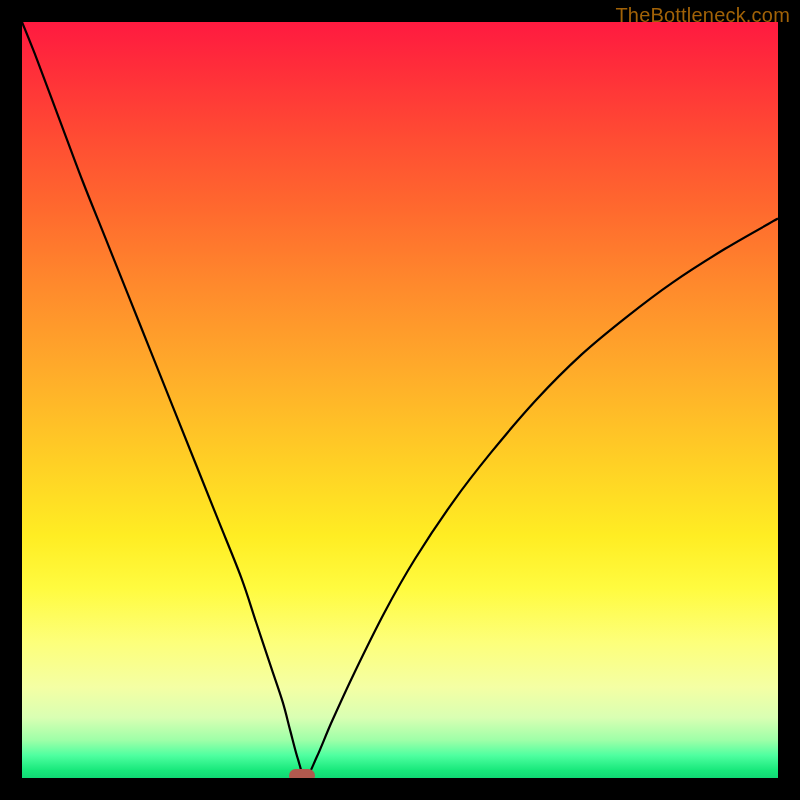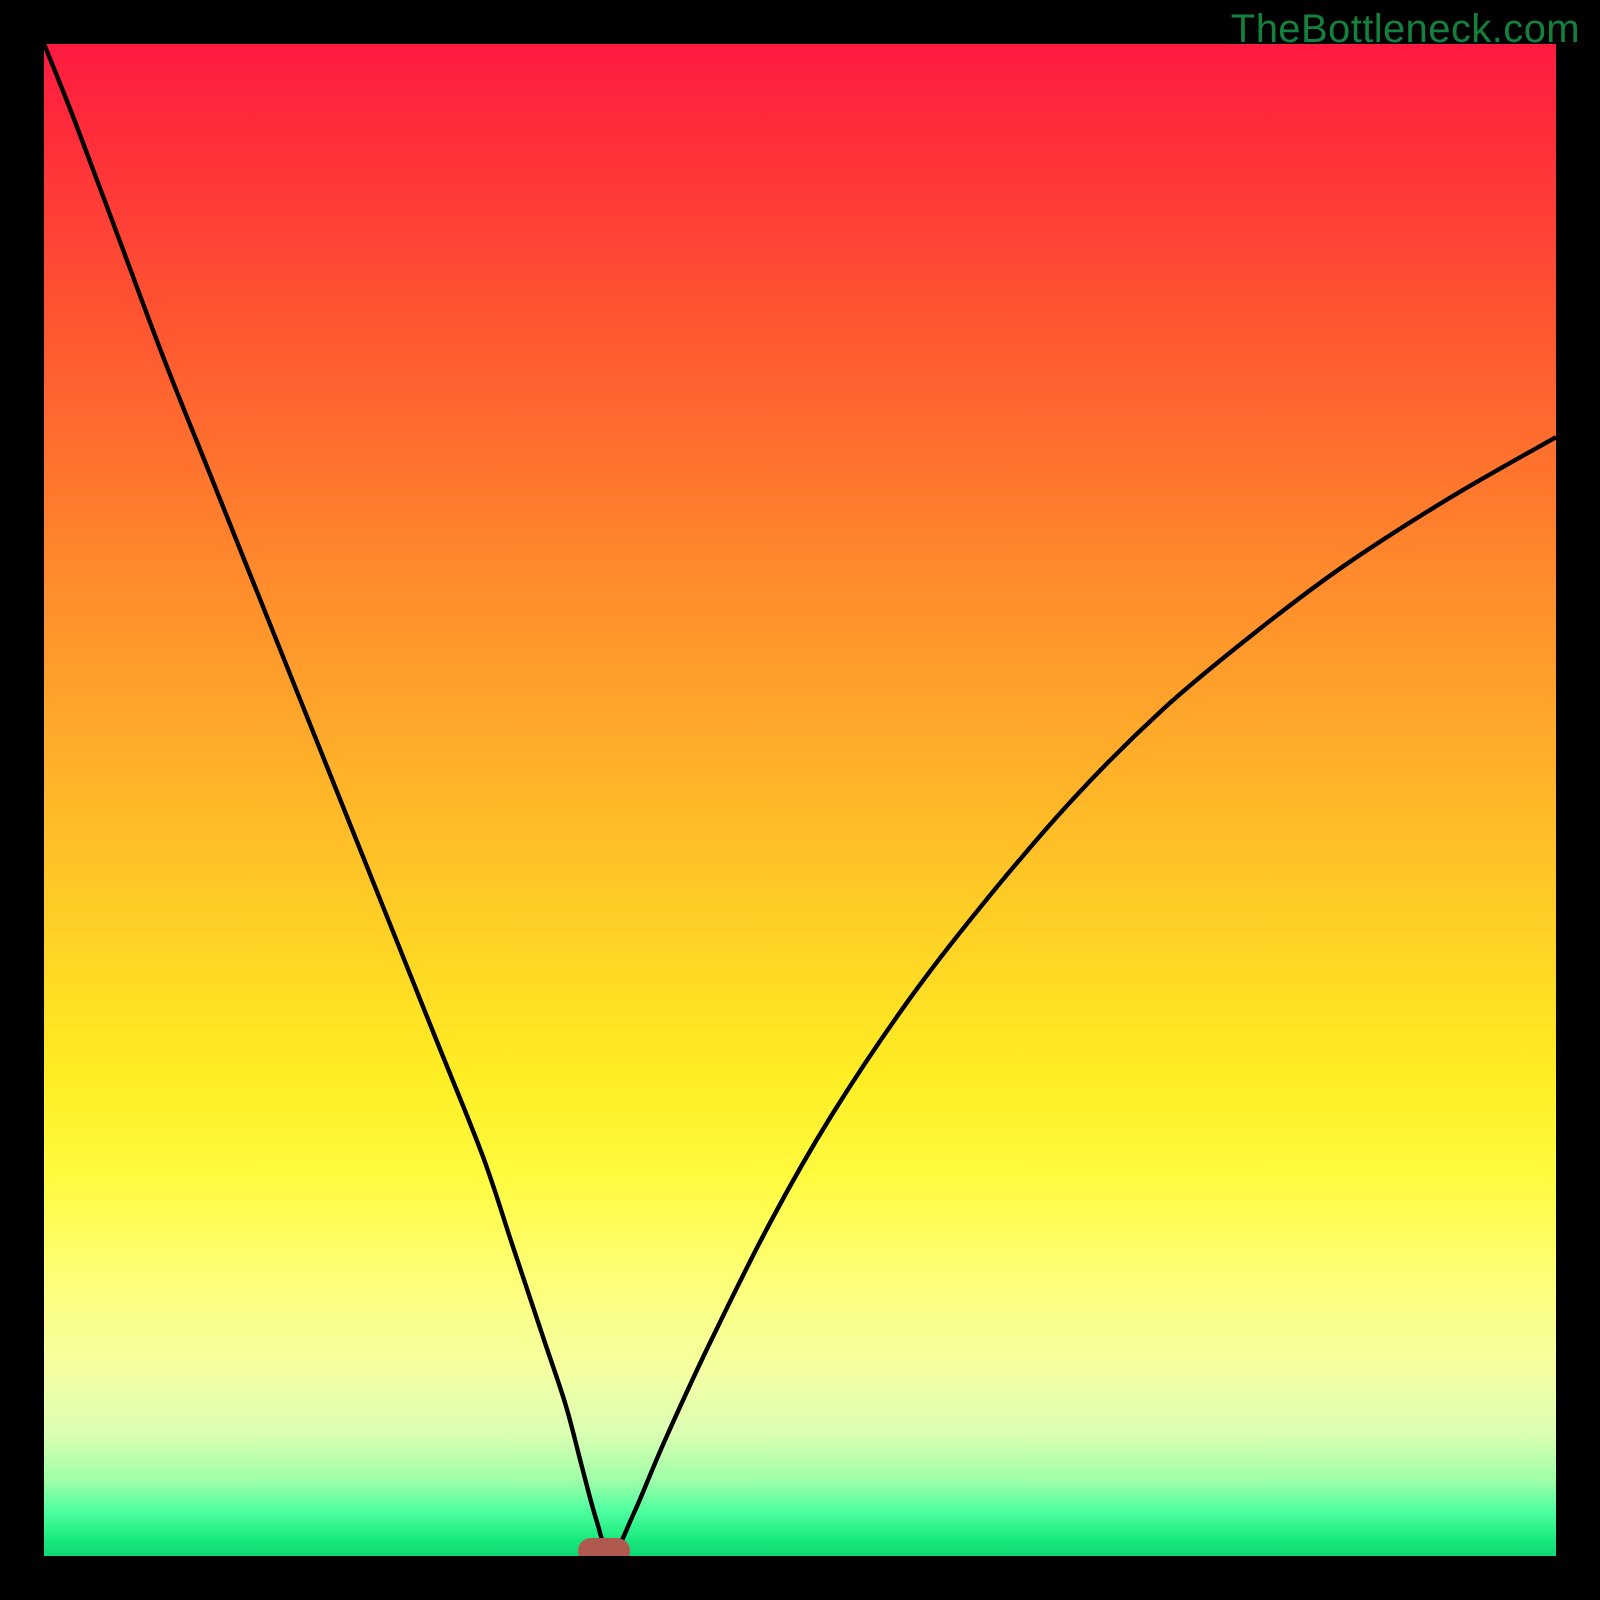--- a/index.html
+++ b/index.html
@@ -43,21 +43,21 @@
       #d9ffb3 92%,
       #9effa8 95%,
       #4fffa0 97%,
       #17e87b 99%,
       #10d874 100%);
   }
   .watermark {
     position: absolute;
     top: 4px;
     right: 10px;
-    color: #15803d;
+    color: #a16207;
     font-size: 20px;
     font-weight: 400;
     letter-spacing: 0.2px;
     user-select: none;
   }
   .curve-svg {
     position: absolute;
     inset: 0;
     width: 100%;
     height: 100%;

